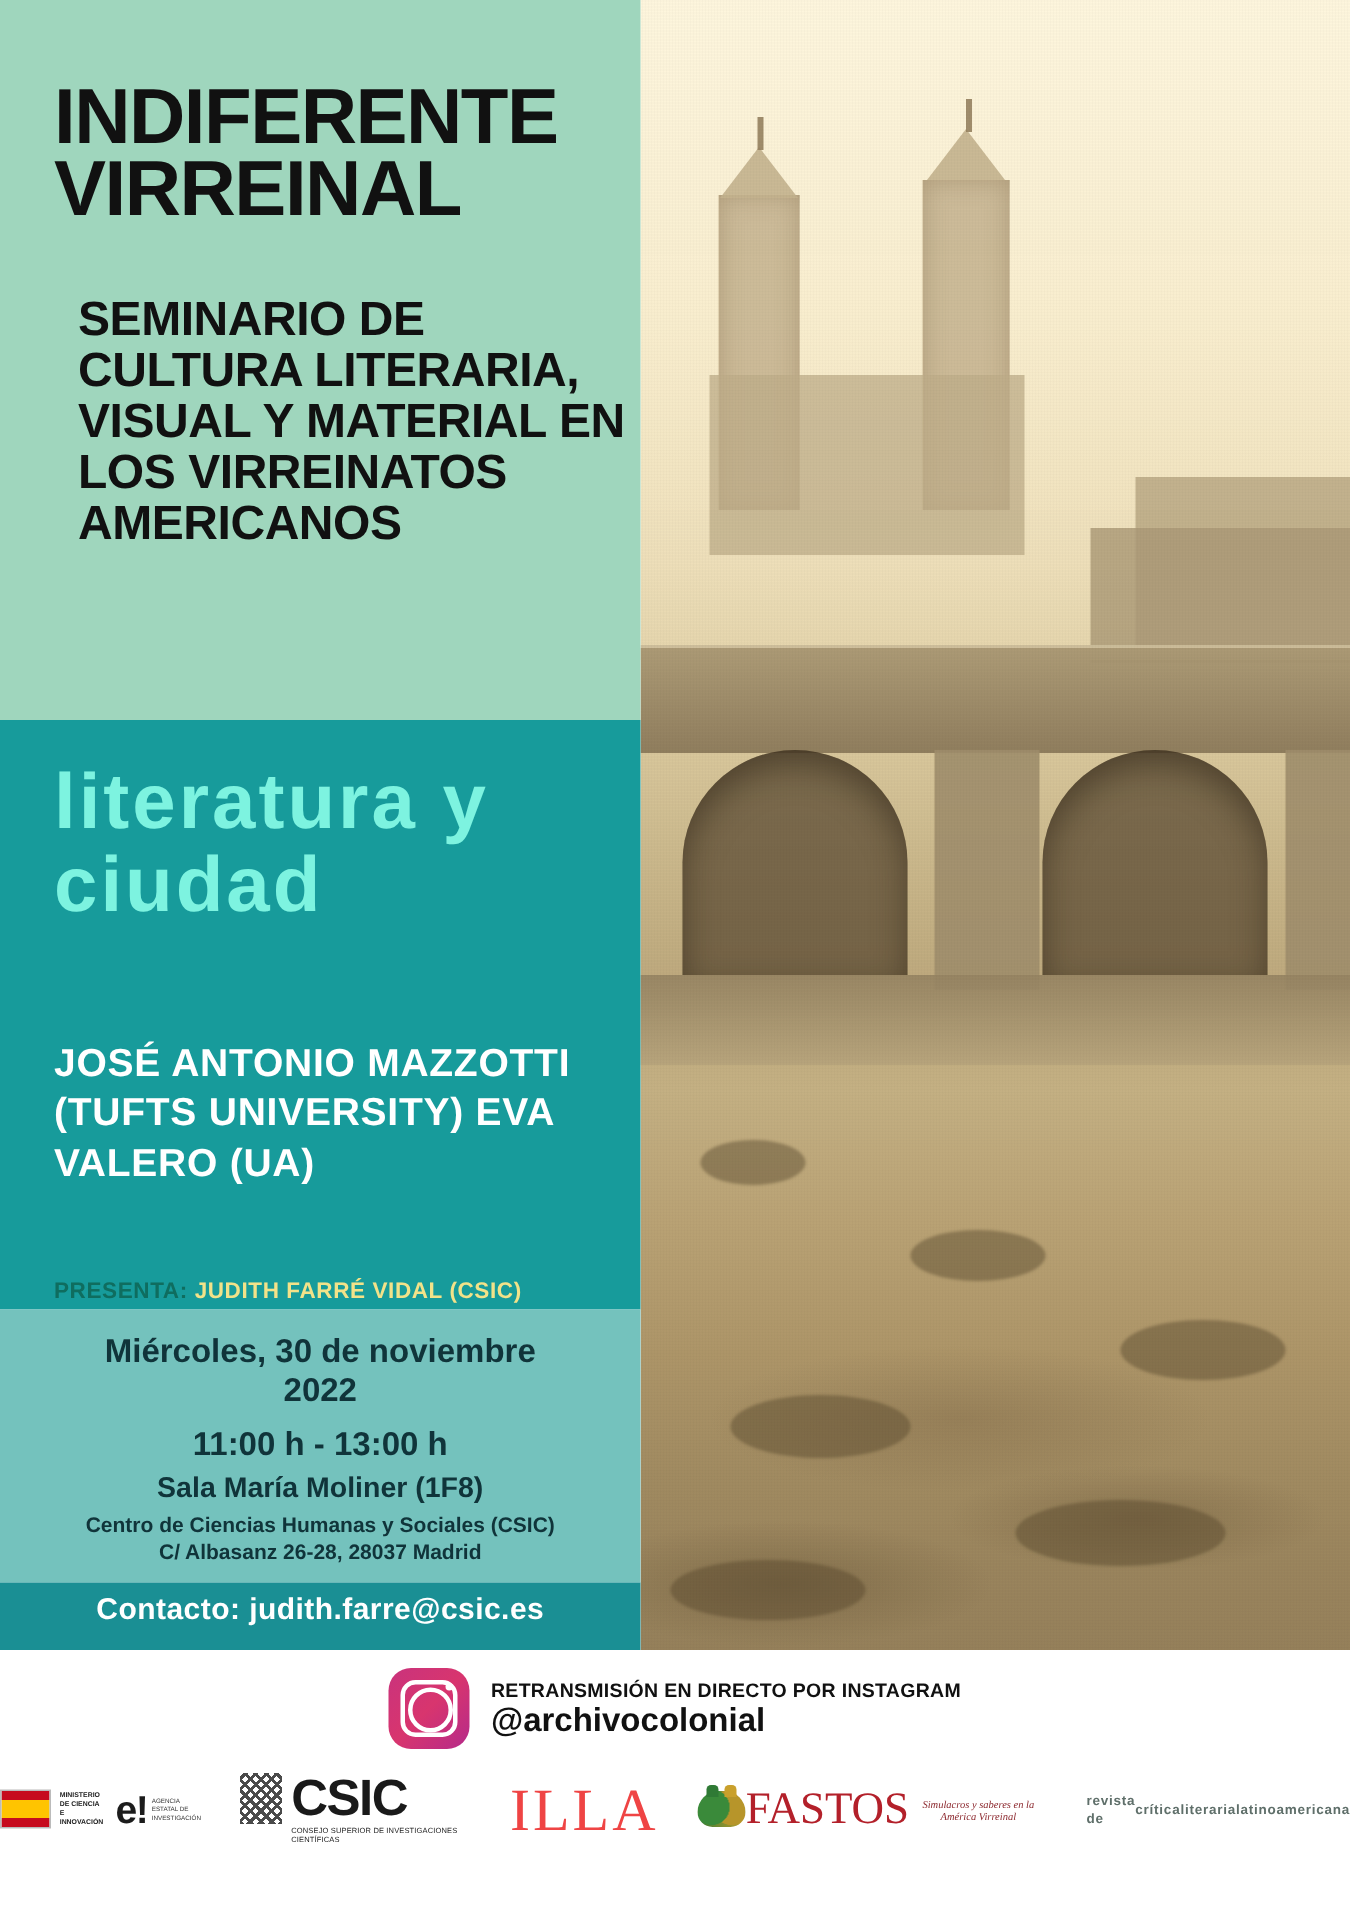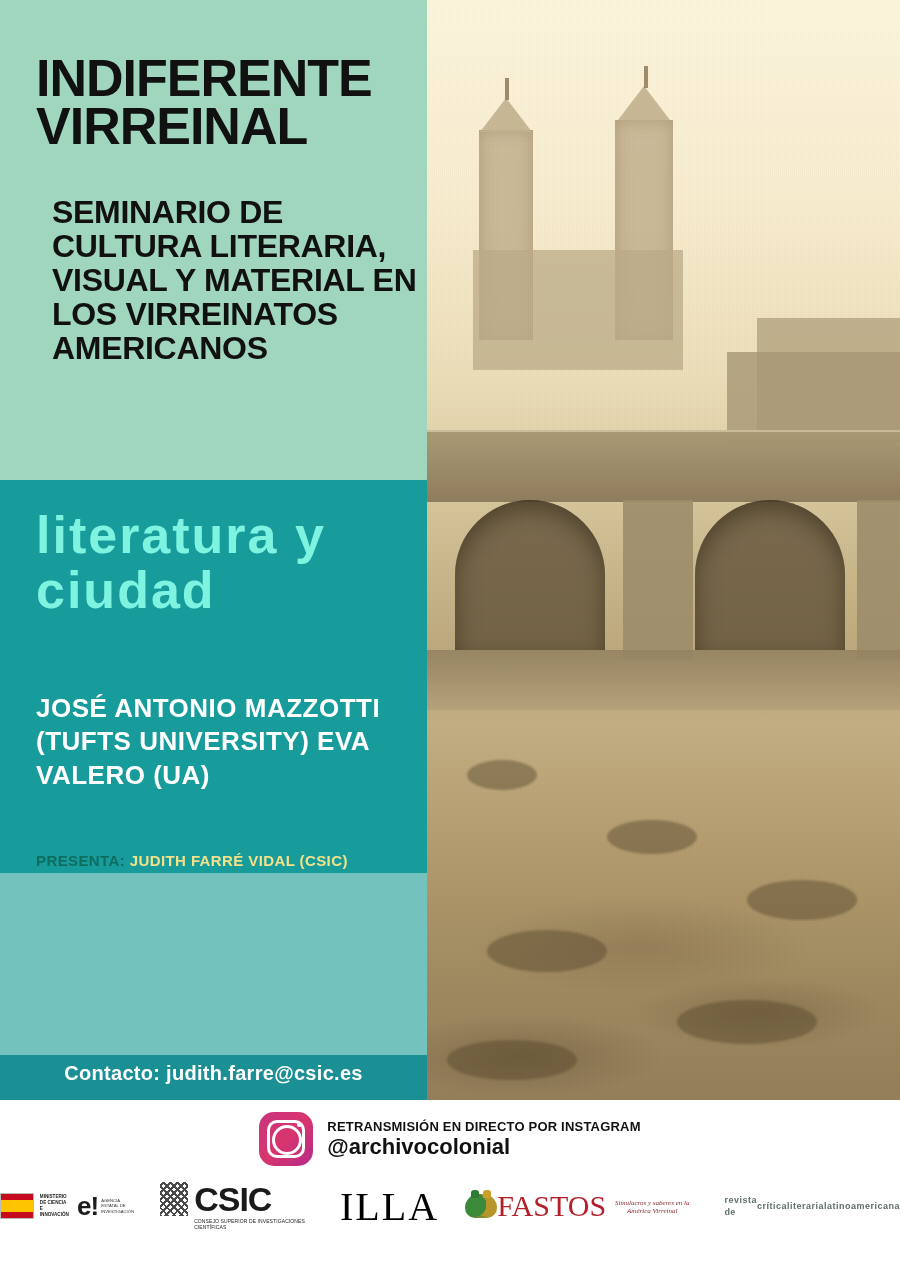--- a/index.html
+++ b/index.html
@@ -338,21 +338,21 @@
       repeating-linear-gradient(45deg, #2b2b2b 0 2px, transparent 2px 5px),
       repeating-linear-gradient(-45deg, #2b2b2b 0 2px, transparent 2px 5px);
     opacity: .85;
   }
   .csic-main { font-size: 34px; font-weight: bold; color: #1a1a1a; letter-spacing: -1px; line-height: 1; }
   .csic-sub { font-size: 5px; color: #222; letter-spacing: .1px; text-transform: uppercase; margin-top: 2px; }
 
   .illa {
     font-family: "Liberation Serif", serif;
     font-size: 40px;
-    color: #000000;
+    color: #ef4444;
     letter-spacing: 2px;
     font-weight: normal;
   }
 
   .fastos-wrap { text-align: center; position: relative; }
   .jaguar {
     width: 44px; height: 24px;
     margin: 0 auto 1px;
     background:
       radial-gradient(circle at 30% 45%, #3a8a3a 0 45%, transparent 46%),
@@ -441,20 +441,28 @@
   <div class="title-main">INDIFERENTE VIRREINAL</div>
   <div class="title-sub">SEMINARIO DE CULTURA LITERARIA, VISUAL Y MATERIAL EN LOS VIRREINATOS AMERICANOS</div>
   <div class="theme">literatura y ciudad</div>
   <div class="speakers">JOSÉ ANTONIO MAZZOTTI (TUFTS UNIVERSITY) EVA VALERO (UA)</div>
 
   <div class="presenta">
     <span class="lbl">PRESENTA:</span>
     <span class="val">JUDITH FARRÉ VIDAL (CSIC)</span>
   </div>
 
+  <div class="schedule">
+    <div class="line1">Miércoles, 30 de noviembre</div>
+    <div class="line1">2022</div>
+    <div class="line2">11:00 h - 13:00 h</div>
+    <div class="line3">Sala María Moliner (1F8)</div>
+    <div class="line4">Centro de Ciencias Humanas y Sociales (CSIC)</div>
+    <div class="line5">C/ Albasanz 26-28, 28037 Madrid</div>
+  </div>
 
   <div class="contact">Contacto: judith.farre@csic.es</div>
 
   <div class="footer">
     <div class="ig-row">
       <div class="ig-icon">
         <div class="ig-frame"></div>
       </div>
       <div class="ig-text">
         <div class="l1">RETRANSMISIÓN EN DIRECTO POR INSTAGRAM</div>

